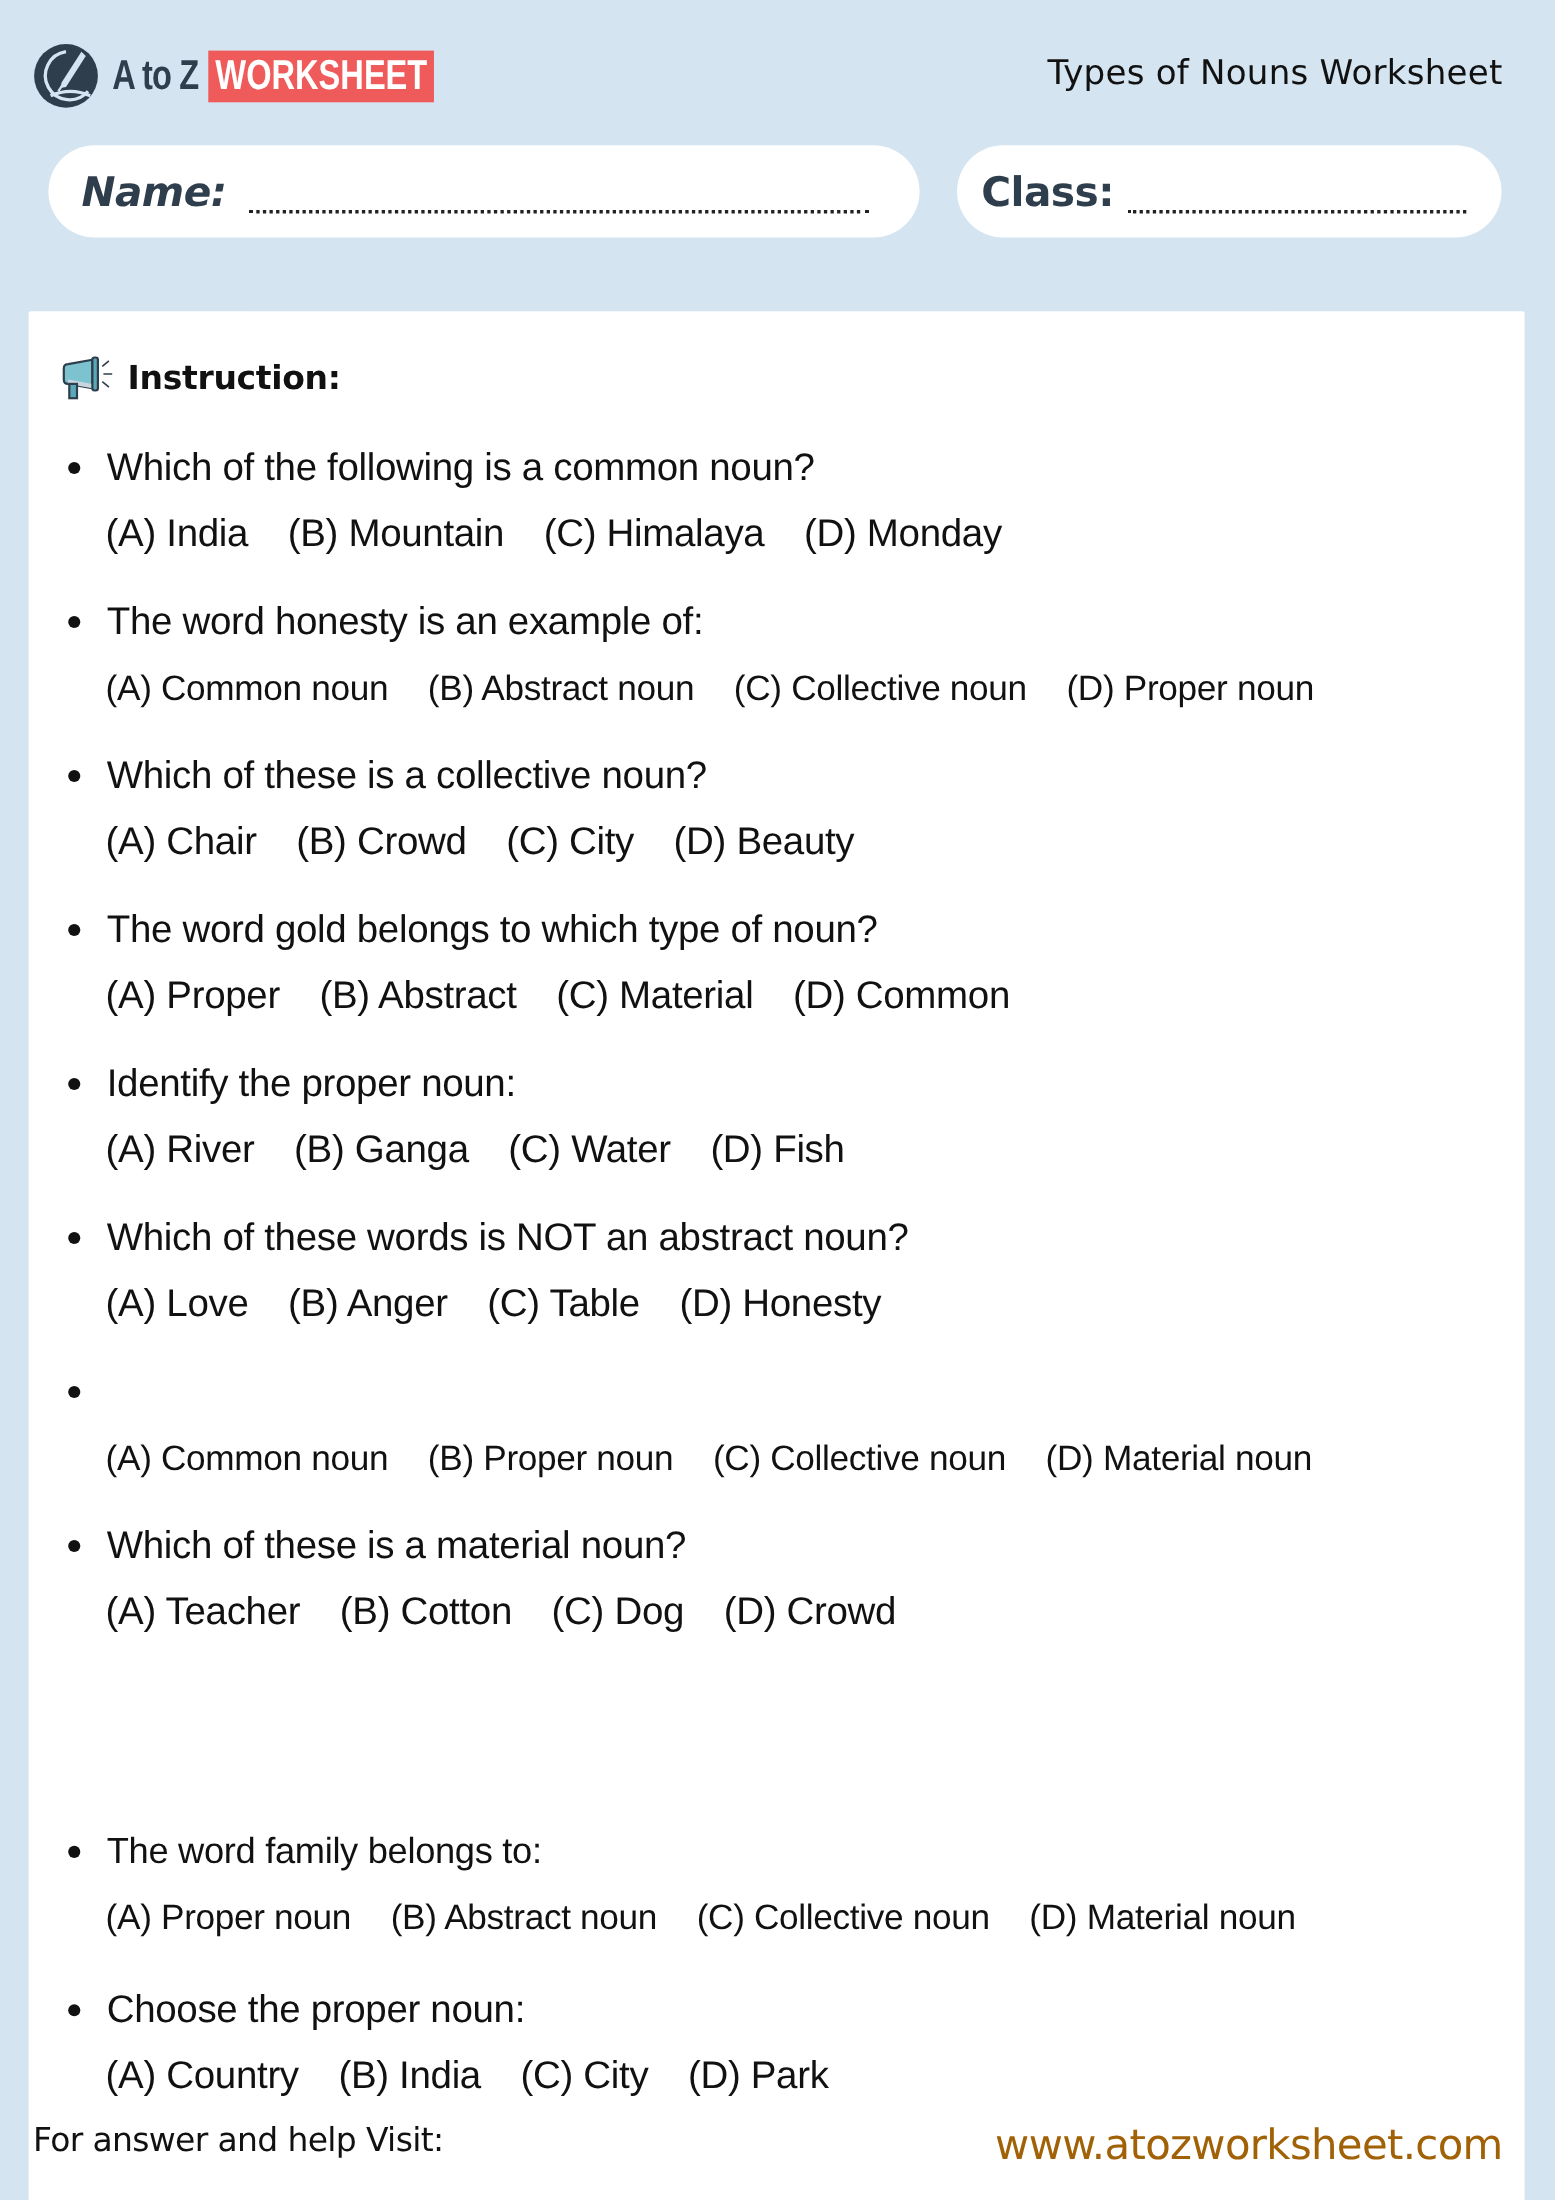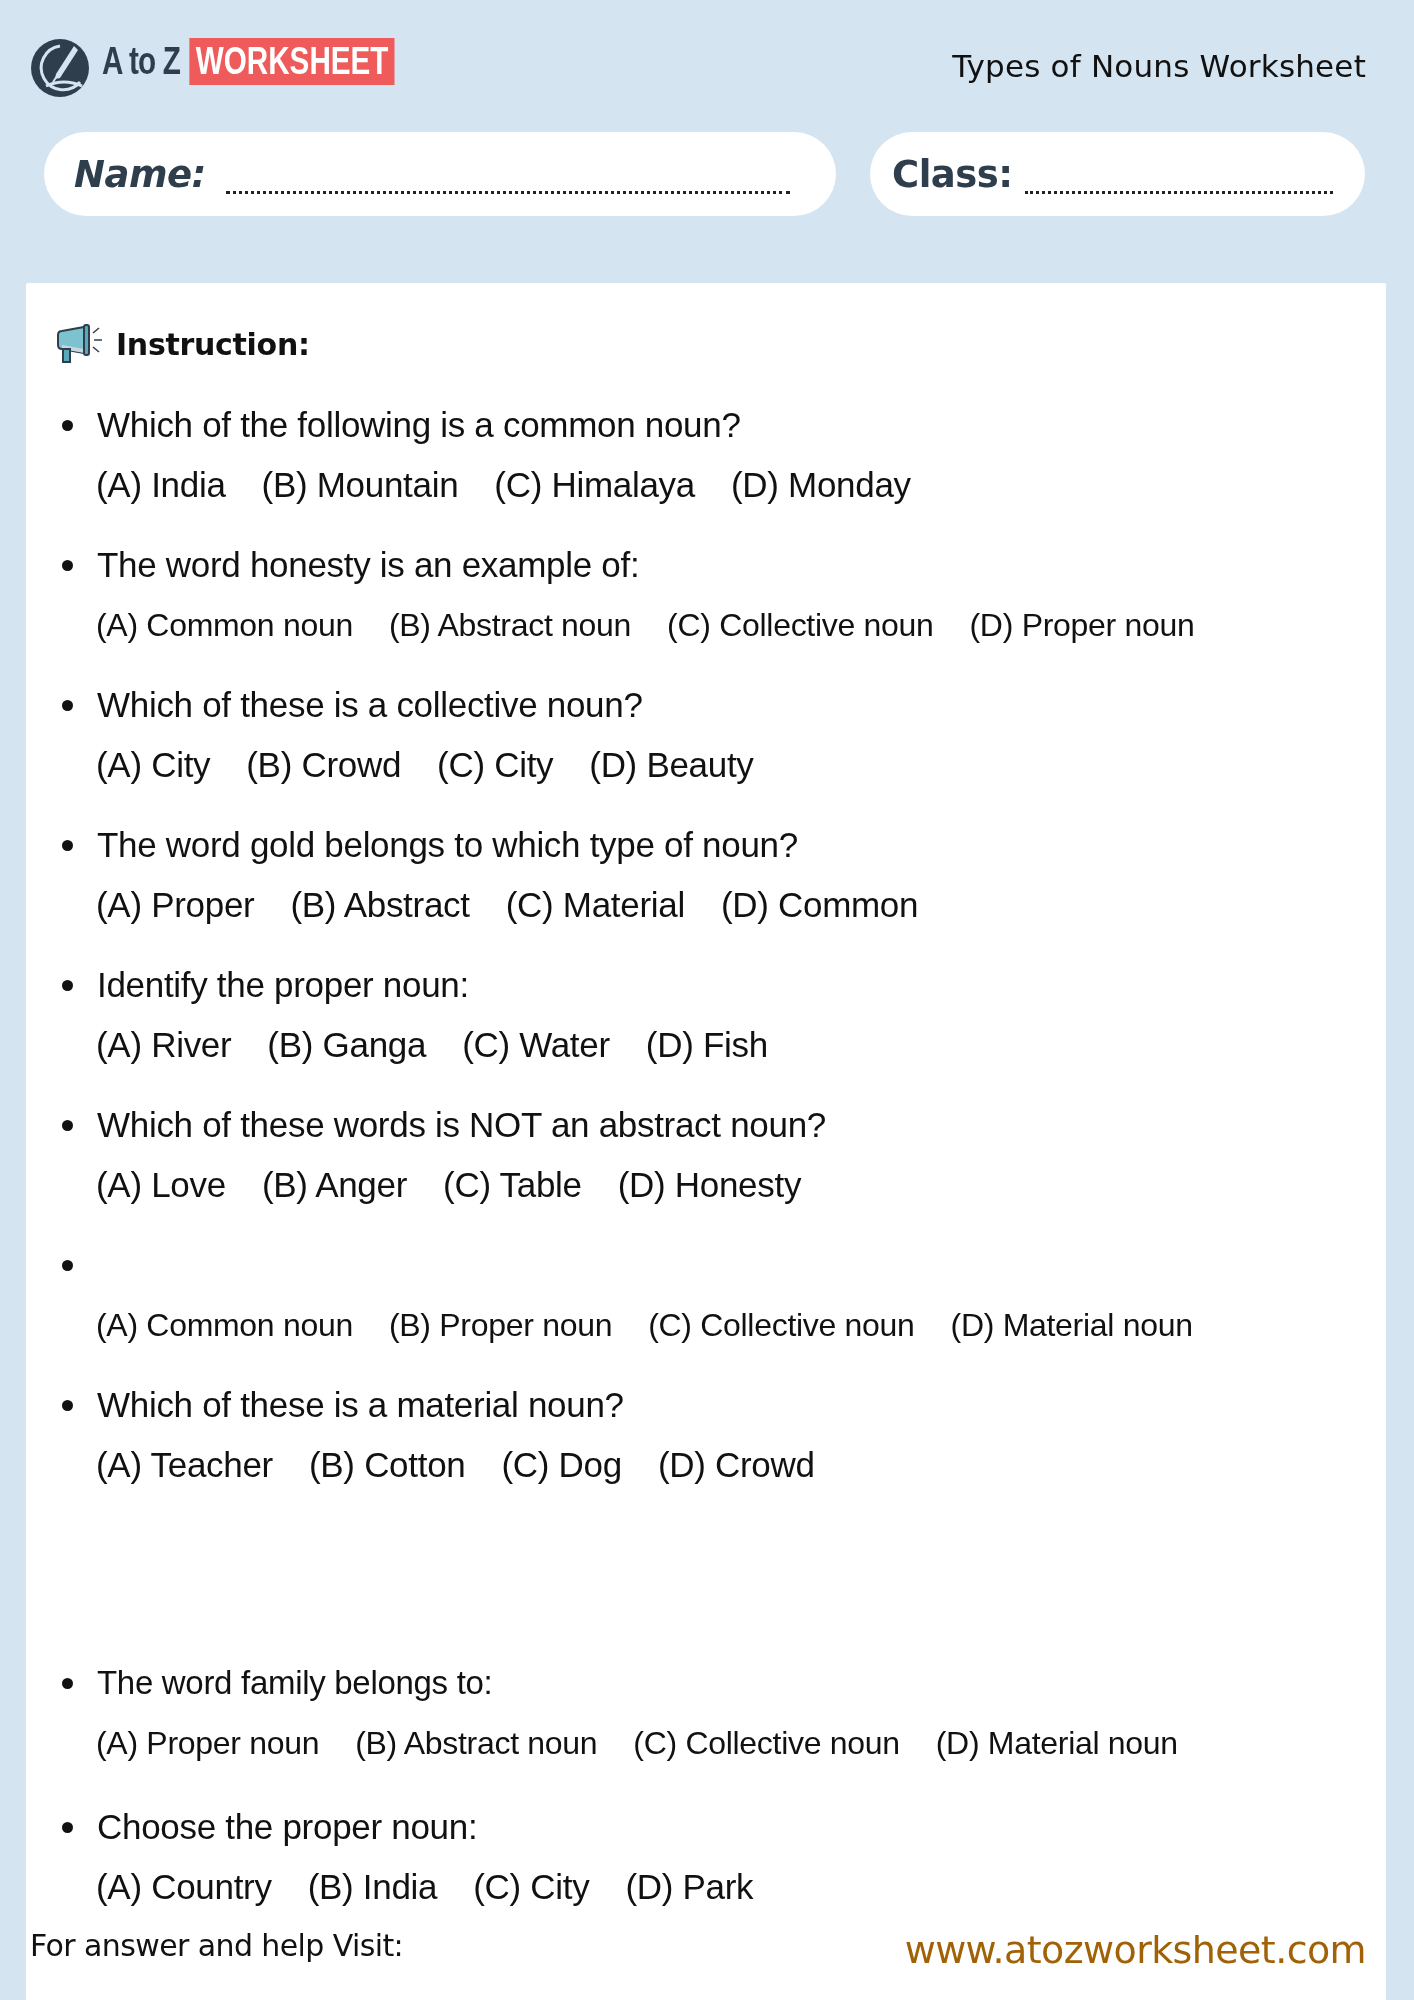--- a/index.html
+++ b/index.html
@@ -6,21 +6,21 @@
   html, body { width: 1414px; height: 2000px; }
   body {
     background: #d4e4f1;
     font-family: "Liberation Sans", sans-serif;
     color: #111;
     position: relative;
     overflow: hidden;
   }
   .logo {
     position: absolute; left: 30px; top: 38px;
-    display: flex; align-items: flex-start; height: 62px;
+    display: flex; align-items: center; height: 62px;
   }
   .logo-mark {
     width: 60px; height: 60px; margin-right: 12px;
   }
   .logo-text {
     font-family: "Liberation Sans", sans-serif;
     font-weight: bold; font-size: 38px; color: #2f3e4c;
     letter-spacing: -1px; transform: scaleX(0.78); transform-origin: left center;
     display: flex; align-items: center; white-space: nowrap;
   }
@@ -161,21 +161,21 @@
       <span>(D) Proper noun</span>
     </div>
   </div>
 
   <div class="q" style="top:400px">
     <div class="stem">
       <span class="bullet"></span>
       <span>Which of these is a collective noun?</span>
     </div>
     <div class="opts">
-      <span>(A) City</span>
+      <span>(A) Chair</span>
       <span>(B) Crowd</span>
       <span>(C) City</span>
       <span>(D) Beauty</span>
     </div>
   </div>
 
   <div class="q" style="top:540px">
     <div class="stem">
       <span class="bullet"></span>
       <span>The word gold belongs to which type of noun?</span>

